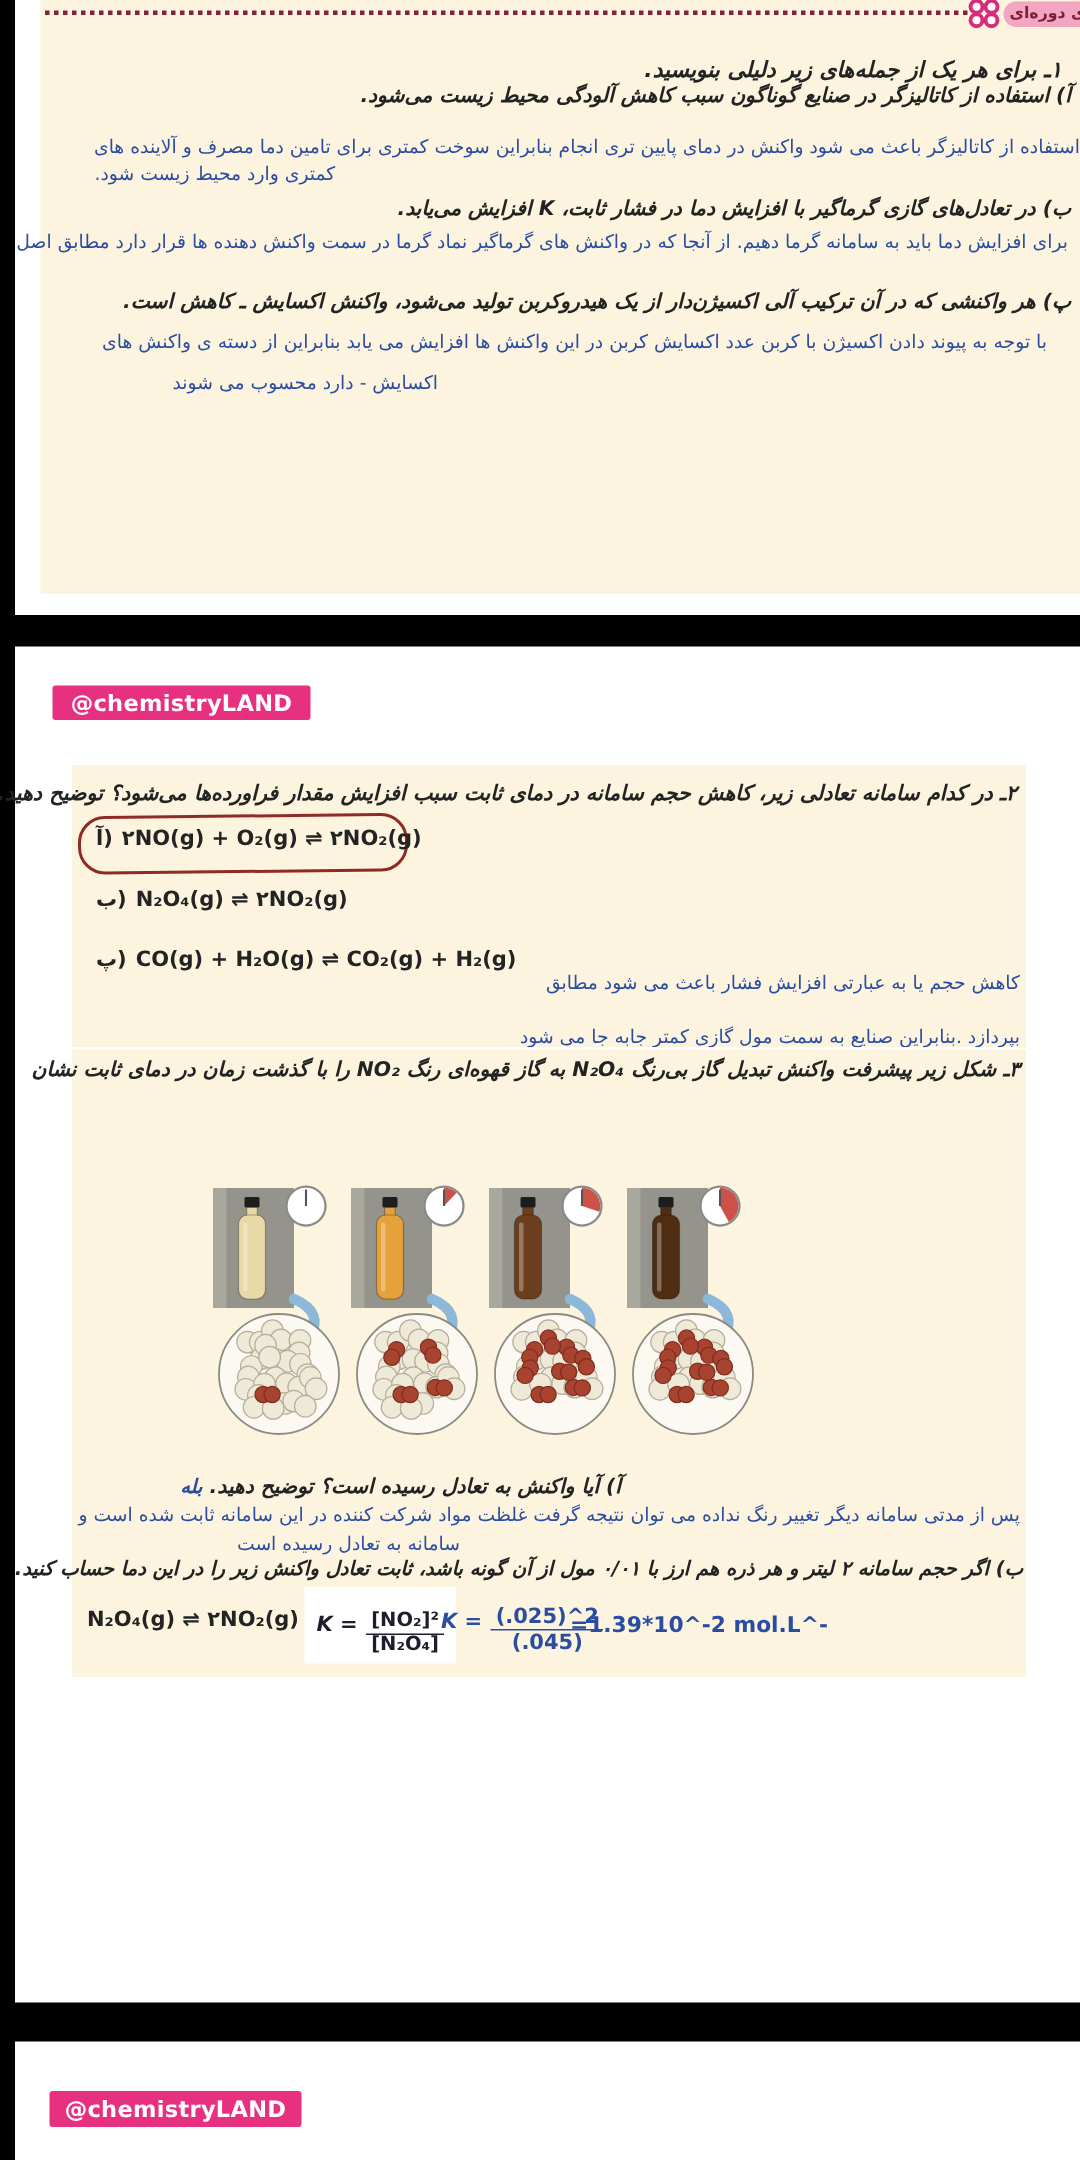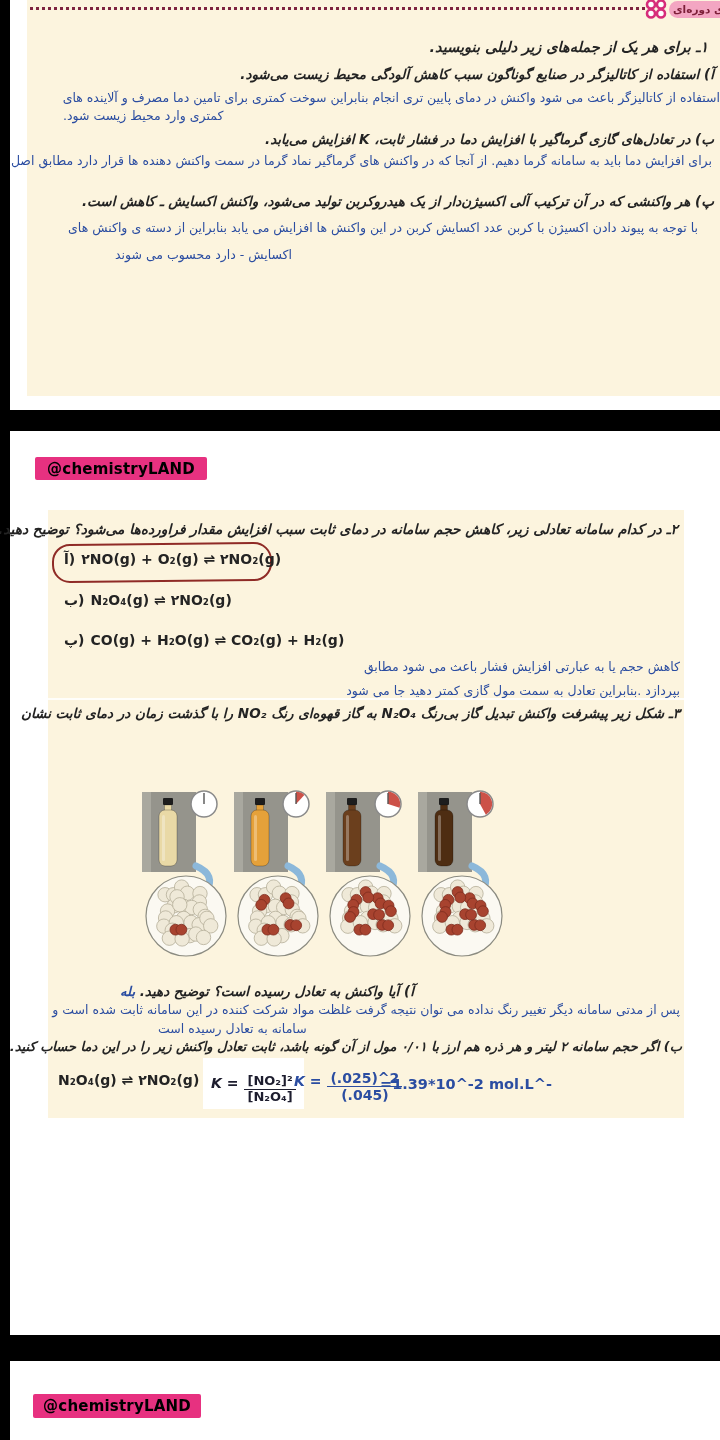--- a/index.html
+++ b/index.html
@@ -13,21 +13,21 @@
   .rtl{direction:rtl;unicode-bidi:isolate;}
   .black-q{font-weight:bold;color:var(--ink);font-size:13.5px;line-height:1.35;white-space:nowrap;font-style:italic;}
   .blue{color:var(--blue);font-size:12.5px;line-height:1.3;white-space:nowrap;}
   .left-strip{left:0;top:0;width:10px;height:1440px;background:#000;}
   .bar{left:0;width:720px;background:#000;}
   .cream-block{background:var(--cream);}
   .dotted{border-top:3px dotted var(--dot);height:0;}
   .ex-badge{display:flex;align-items:center;gap:2px;}
   .ex-badge-label{background:var(--badge-pink);color:var(--badge-text);font-weight:bold;
      font-size:10.5px;padding:2px 4px 3px 4px;border-radius:9px 0 0 9px;white-space:nowrap;}
-  .wm-badge{background:var(--magenta);color:#000000;font-weight:bold;font-size:15px;
+  .wm-badge{background:var(--magenta);color:#ffffff;font-weight:bold;font-size:15px;
      display:flex;align-items:center;justify-content:center;letter-spacing:.2px;border-radius:2px;}
   .eq-row{display:flex;align-items:center;gap:6px;direction:ltr;color:var(--ink);
      font-size:14px;font-weight:bold;white-space:nowrap;}
   .eq-label{direction:ltr;unicode-bidi:isolate;}
   .eq-text{direction:ltr;unicode-bidi:isolate;}
   .red-oval{border:2.5px solid var(--red-circle);border-radius:18px;transform:rotate(-0.6deg);}
   .frac{display:inline-flex;flex-direction:column;align-items:center;line-height:1.15;font-size:13px;margin-top:12px;}
   .frac .num{border-bottom:1.6px solid currentColor;padding:0 3px;}
   .kbox{background:#ffffff;display:flex;align-items:center;gap:6px;color:#1d1d2e;
      padding:4px 8px;font-weight:bold;}
@@ -53,21 +53,21 @@
           <circle cx="6" cy="15.5" r="4" fill="#fff" stroke="#d62d7a" stroke-width="2.6"></circle>
           <circle cx="16" cy="6.5" r="4" fill="#fff" stroke="#d62d7a" stroke-width="2.6"></circle>
           <circle cx="16" cy="15.5" r="4" fill="#fff" stroke="#d62d7a" stroke-width="2.6"></circle>
         </svg>
       </span>
       <span class="ex-badge-label rtl">تمرین‌های دوره‌ای</span>
     </div>
 
     <div class="abs rtl black-q" style="right:12px;top:38px;font-size:14.5px;">۱ـ برای هر یک از جمله‌های زیر دلیلی بنویسید.</div>
 
-    <div class="abs rtl black-q" style="right:6px;top:65px;">آ) استفاده از کاتالیزگر در صنایع گوناگون سبب کاهش آلودگی محیط زیست می‌شود.</div>
+    <div class="abs rtl black-q" style="right:6px;top:55px;">آ) استفاده از کاتالیزگر در صنایع گوناگون سبب کاهش آلودگی محیط زیست می‌شود.</div>
     <div class="abs rtl blue center" style="left:0;top:90px;width:100%;">استفاده از کاتالیزگر باعث می شود واکنش در دمای پایین تری انجام بنابراین سوخت کمتری برای تامین دما مصرف  و آلاینده های</div>
     <div class="abs rtl blue" style="left:36px;top:108px;">کمتری وارد محیط زیست شود.</div>
 
     <div class="abs rtl black-q" style="right:6px;top:130px;">ب) در تعادل‌های گازی گرماگیر با افزایش دما در فشار ثابت، K افزایش می‌یابد.</div>
     <div class="abs rtl blue" style="right:8px;top:153px;">برای افزایش دما باید به سامانه گرما دهیم.  از آنجا که در واکنش های گرماگیر نماد گرما در سمت واکنش دهنده ها قرار دارد مطابق اصل</div>
 
     <div class="abs rtl black-q" style="right:6px;top:192px;">پ) هر واکنشی که در آن ترکیب آلی اکسیژن‌دار از یک هیدروکربن تولید می‌شود، واکنش اکسایش ـ کاهش است.</div>
     <div class="abs rtl blue" style="right:22px;top:220px;">با توجه به پیوند دادن اکسیژن با کربن عدد اکسایش کربن در این واکنش ها افزایش می یابد بنابراین از دسته ی واکنش های</div>
     <div class="abs rtl blue" style="left:88px;top:247px;">اکسایش - دارد محسوب می شوند</div>
   </div>
@@ -88,22 +88,22 @@
     </div>
     <div class="abs eq-row" style="left:16px;top:82px;">
       <span class="eq-label">ب)</span>
       <span class="eq-text">N₂O₄(g) ⇌ ۲NO₂(g)</span>
     </div>
     <div class="abs eq-row" style="left:16px;top:122px;">
       <span class="eq-label">پ)</span>
       <span class="eq-text">CO(g) + H₂O(g) ⇌ CO₂(g) + H₂(g)</span>
     </div>
 
-    <div class="abs rtl blue" style="right:4px;top:137px;margin-top:12px;">کاهش حجم یا به عبارتی افزایش فشار باعث می شود مطابق</div>
-    <div class="abs rtl blue" style="right:4px;top:173px;">بپردازد .بنابراین تعادل به سمت مول گازی کمتر دهید جا می شود</div>
+    <div class="abs rtl blue" style="right:4px;top:137px;">کاهش حجم یا به عبارتی افزایش فشار باعث می شود مطابق</div>
+    <div class="abs rtl blue" style="right:4px;top:173px;">بپردازد .بنابراین صنایع به سمت مول گازی کمتر جابه جا می شود</div>
 
     <div class="abs seam" style="left:0;top:188px;width:100%;"></div>
 
     <div class="abs rtl black-q" style="right:4px;top:194px;">۳ـ شکل زیر پیشرفت واکنش تبدیل گاز بی‌رنگ N₂O₄ به گاز قهوه‌ای رنگ NO₂ را با گذشت زمان در دمای ثابت نشان</div>
 
     <div class="abs" style="left:0;top:276px;width:636px;height:176px;">
       <svg class="abs" style="left:92px;top:0;" width="92" height="172" viewBox="0 0 92 172">
           <rect x="2" y="6" width="54" height="80" fill="#95948c"></rect>
           <rect x="2" y="6" width="9" height="80" fill="#a9a89f"></rect>
           <rect x="23" y="12" width="10" height="7" rx="1" fill="#1d1d1d"></rect>

